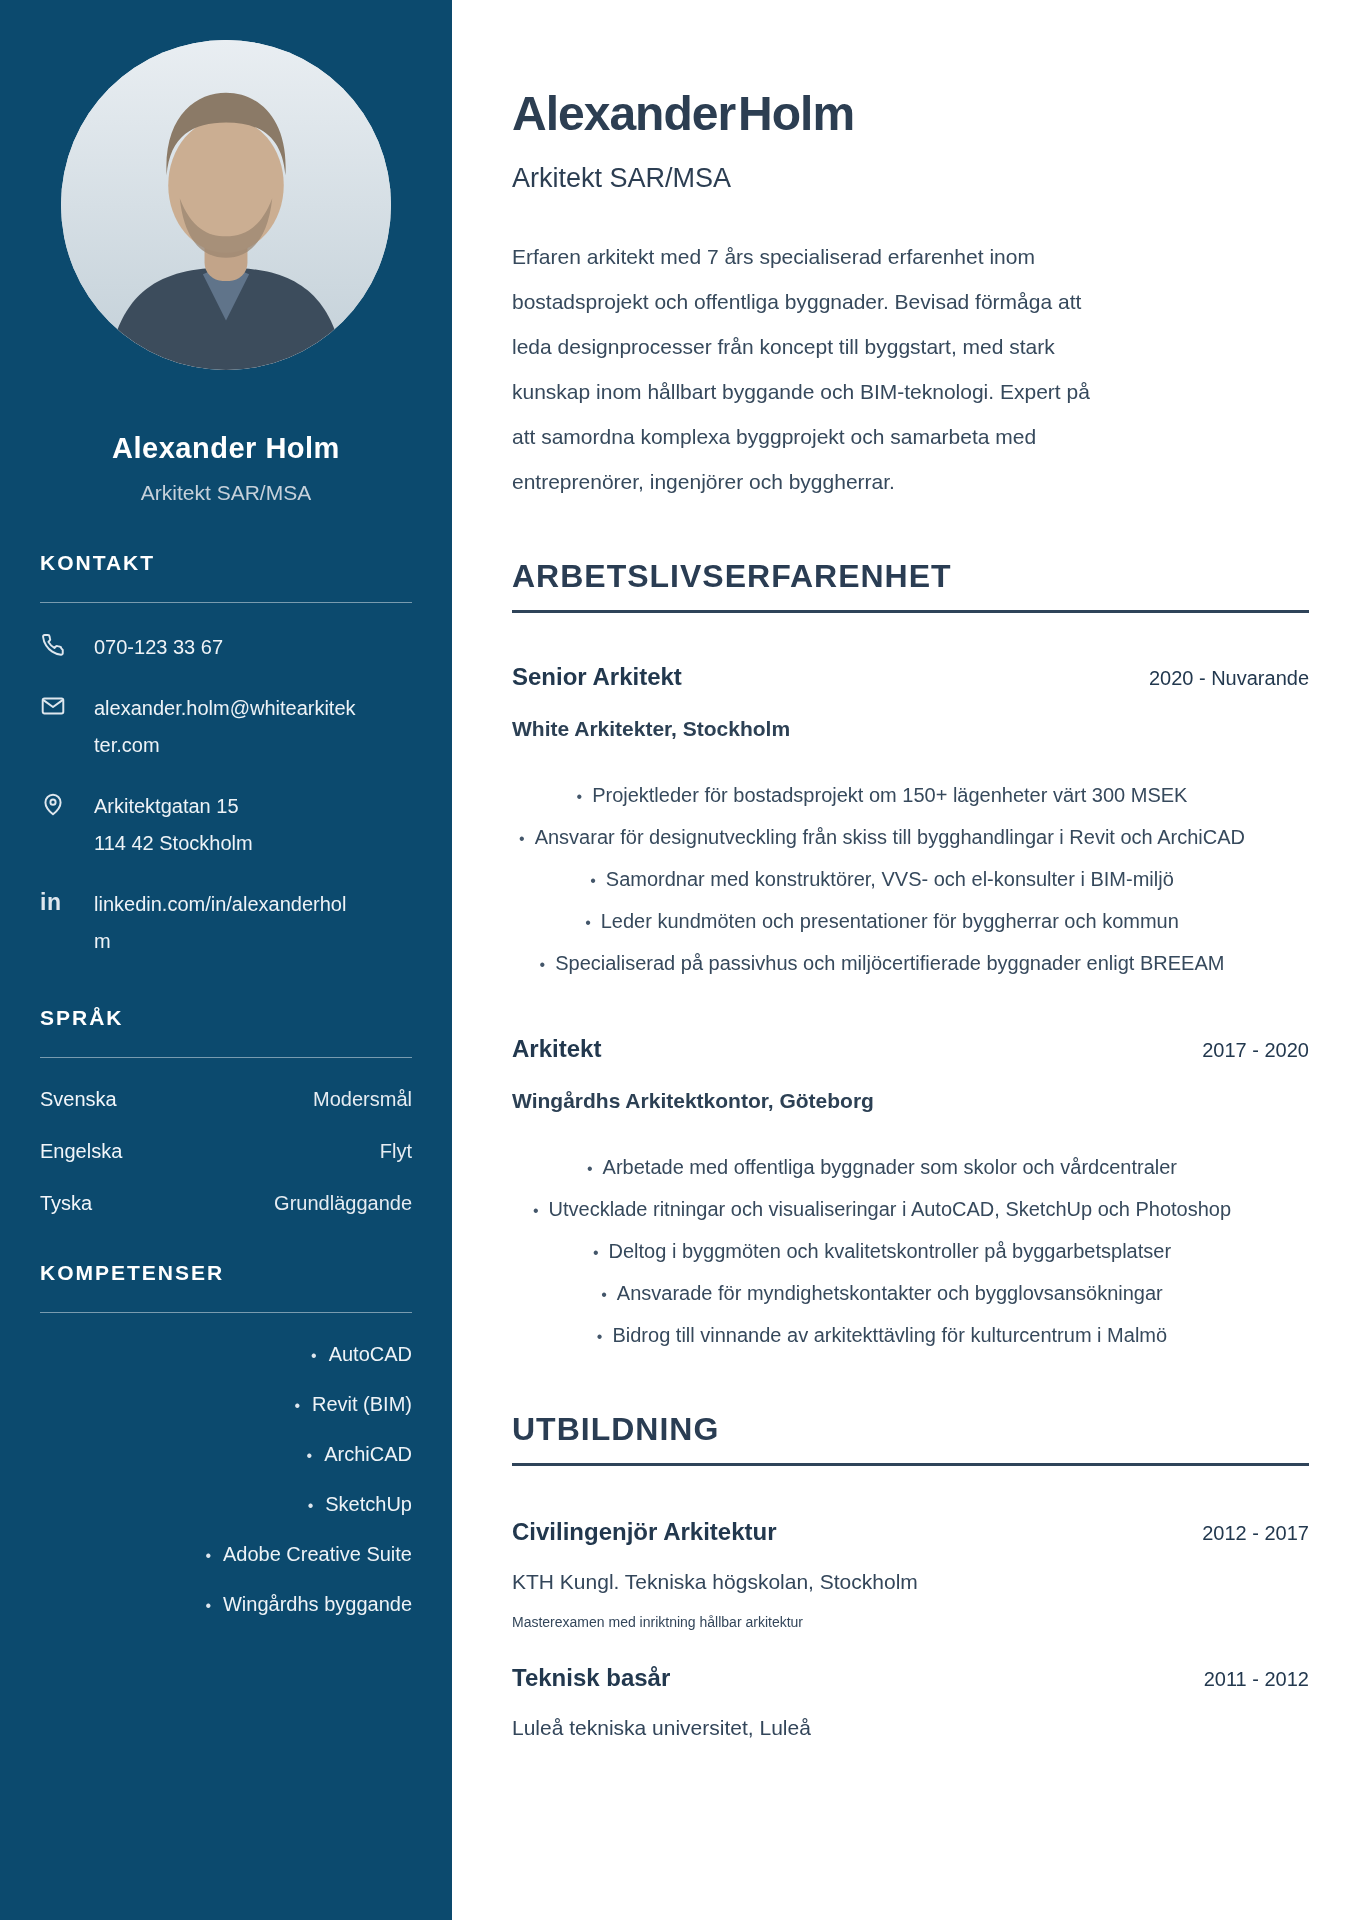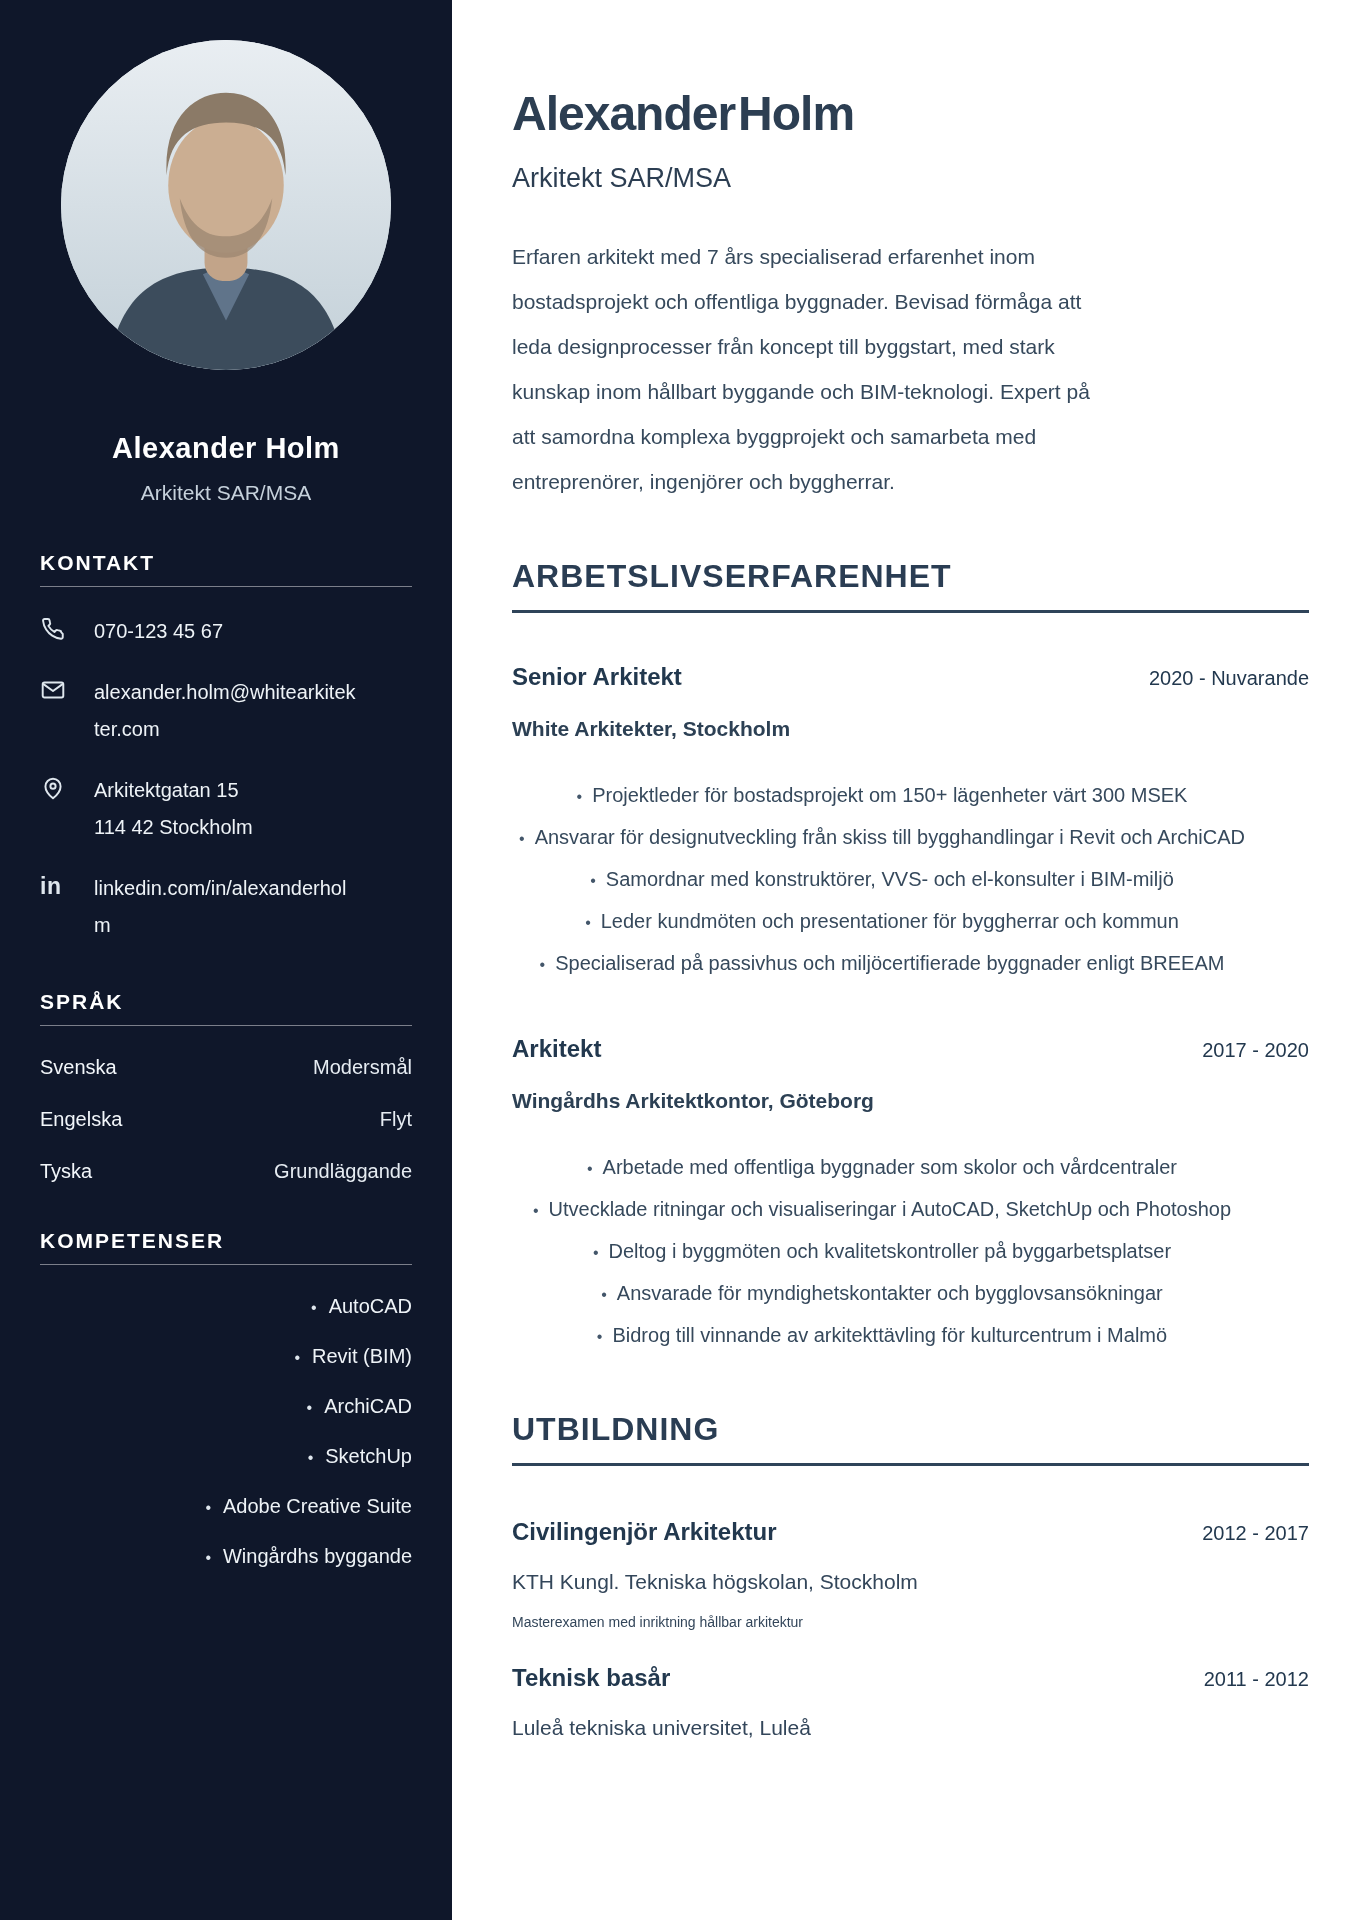--- a/index.html
+++ b/index.html
@@ -3,36 +3,36 @@
 <meta charset="utf-8">
 <style>
   * { margin:0; padding:0; box-sizing:border-box; }
   html,body { background:#ffffff; }
   body { font-family:"Liberation Sans","DejaVu Sans",sans-serif; }
   .page { position:relative; width:1357px; height:1920px; background:#ffffff; overflow:hidden; }
 
   
   .sidebar {
     position:absolute; left:0; top:0; width:452px; height:1920px;
-    background:#0f172a; color:#eef3f7; padding:40px 40px 0 40px;
+    background:#0c4a6e; color:#eef3f7; padding:40px 40px 0 40px;
   }
   .photo-wrap {
     width:330px; height:330px; border-radius:50%; overflow:hidden; margin:0 auto;
     background:linear-gradient(180deg,#e9eef2 0%,#c7d3da 100%);
   }
   .photo-wrap svg { display:block; width:100%; height:100%; }
   .sb-name {
     margin-top:62px; text-align:center; font-size:29px; font-weight:700;
     color:#ffffff; letter-spacing:.5px;
   }
   .sb-title { margin-top:16px; text-align:center; font-size:21px; color:#c6d1db; }
 
   .sb-heading {
     margin-top:46px; font-size:21px; font-weight:700; letter-spacing:2px;
-    color:#ffffff; padding-bottom:11px; border-bottom:1px solid rgba(255,255,255,.45);
+    color:#ffffff; padding-bottom:27px; border-bottom:1px solid rgba(255,255,255,.45);
   }
   .contact-list { margin-top:26px; }
   .contact-row { display:flex; margin-bottom:24px; }
   .contact-icon { width:28px; flex:0 0 28px; margin-right:26px; padding-top:3px; }
   .contact-icon svg { display:block; }
   .contact-text { width:265px; font-size:20px; line-height:37px; word-break:break-all; color:#eef3f7; }
   .li-glyph { font-size:23px; font-weight:700; color:#dfe7ee; line-height:26px; letter-spacing:.5px; }
 
   .lang-list { margin-top:30px; }
   .lang-row { display:flex; justify-content:space-between; margin-bottom:29px; font-size:20px; }
@@ -97,21 +97,21 @@
 
     <div class="sb-heading">KONTAKT</div>
     <div class="contact-list">
 
       <div class="contact-row">
         <span class="contact-icon">
           <svg width="26" height="26" viewBox="0 0 24 24" fill="none" stroke="#dfe7ee" stroke-width="1.8" stroke-linecap="round" stroke-linejoin="round">
             <path d="M21 16.5v3a1.5 1.5 0 0 1-1.65 1.5 18.5 18.5 0 0 1-8.06-2.87 18.2 18.2 0 0 1-5.6-5.6A18.5 18.5 0 0 1 2.82 4.4 1.5 1.5 0 0 1 4.31 2.75h3a1.5 1.5 0 0 1 1.5 1.29c.1.76.27 1.5.52 2.22a1.5 1.5 0 0 1-.34 1.58L7.72 9.11a15.6 15.6 0 0 0 5.6 5.6l1.27-1.27a1.5 1.5 0 0 1 1.58-.34c.72.25 1.46.42 2.22.52a1.5 1.5 0 0 1 1.29 1.52z"></path>
           </svg>
         </span>
-        <div class="contact-text">070-123 45 67</div>
+        <div class="contact-text">070-123 33 67</div>
       </div>
 
       <div class="contact-row">
         <span class="contact-icon">
           <svg width="26" height="26" viewBox="0 0 24 24" fill="none" stroke="#dfe7ee" stroke-width="1.8" stroke-linecap="round" stroke-linejoin="round">
             <rect x="2.5" y="5" width="19" height="14" rx="1.6"></rect>
             <polyline points="3.5,6.8 12,13 20.5,6.8"></polyline>
           </svg>
         </span>
         <div class="contact-text">alexander.holm@whitearkitekter.com</div>

